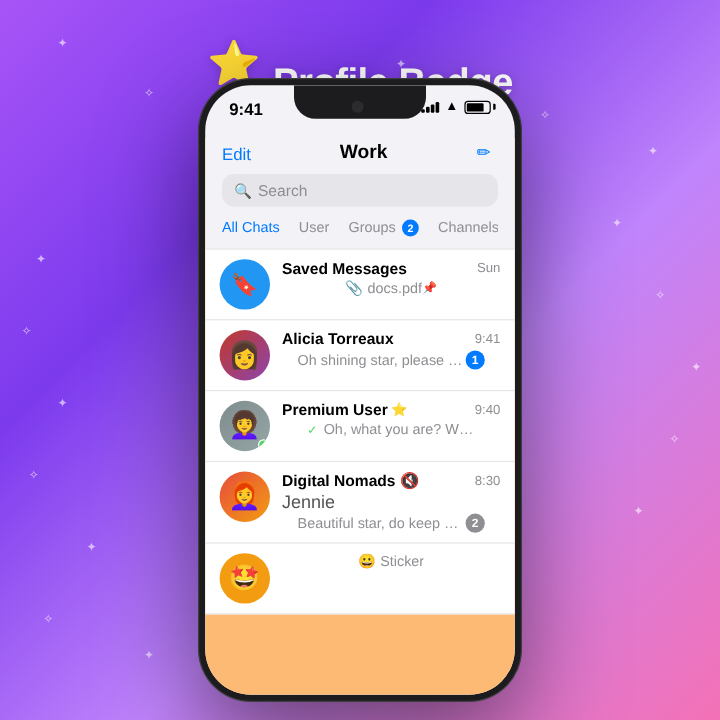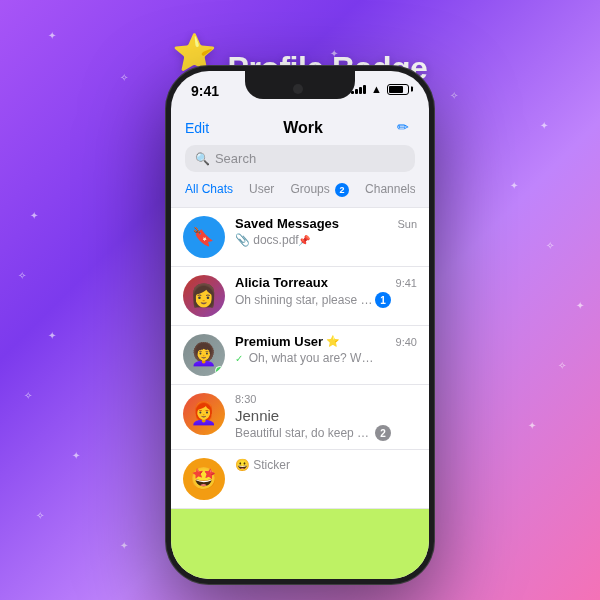--- a/index.html
+++ b/index.html
@@ -166,21 +166,21 @@
       border-radius: 1px;
     }
 
     
     .tg-content {
       position: absolute;
       top: 44px;
       left: 0;
       right: 0;
       bottom: 0;
-      background: #bef264;
+      background: #fdba74;
     }
 
     
     .tg-header {
       background: #f2f2f7;
       padding: 4px 14px 8px;
       border-bottom: 1px solid #e5e5ea;
     }
     .tg-nav {
       display: flex;
@@ -336,21 +336,21 @@
       font-size: 12px;
       color: #8e8e93;
       white-space: nowrap;
       overflow: hidden;
       text-overflow: ellipsis;
       max-width: 140px;
     }
     .chat-meta {
       display: flex;
       align-items: center;
-      justify-content: flex-start;
+      justify-content: center;
     }
     .unread-badge {
       width: 16px;
       height: 16px;
       background: #007aff;
       border-radius: 50%;
       color: white;
       font-size: 10px;
       font-weight: 600;
       display: flex;
@@ -532,20 +532,21 @@
             </div>
           </div>
         </div>
 
         <div class="chat-item">
           <div class="avatar avatar-digital">
             <div class="face">👩‍🦰</div>
           </div>
           <div class="chat-body">
             <div class="chat-top">
+              <span class="chat-name">Digital Nomads 🔇</span>
               <span class="chat-time">8:30</span>
             </div>
             <div style="font-size:15px;color:#555;margin-bottom:1px;">Jennie</div>
             <div class="chat-meta">
               <span class="chat-preview">Beautiful star, do keep your eyes on me!</span>
               <span class="unread-badge unread-badge-2">2</span>
             </div>
           </div>
         </div>
 

